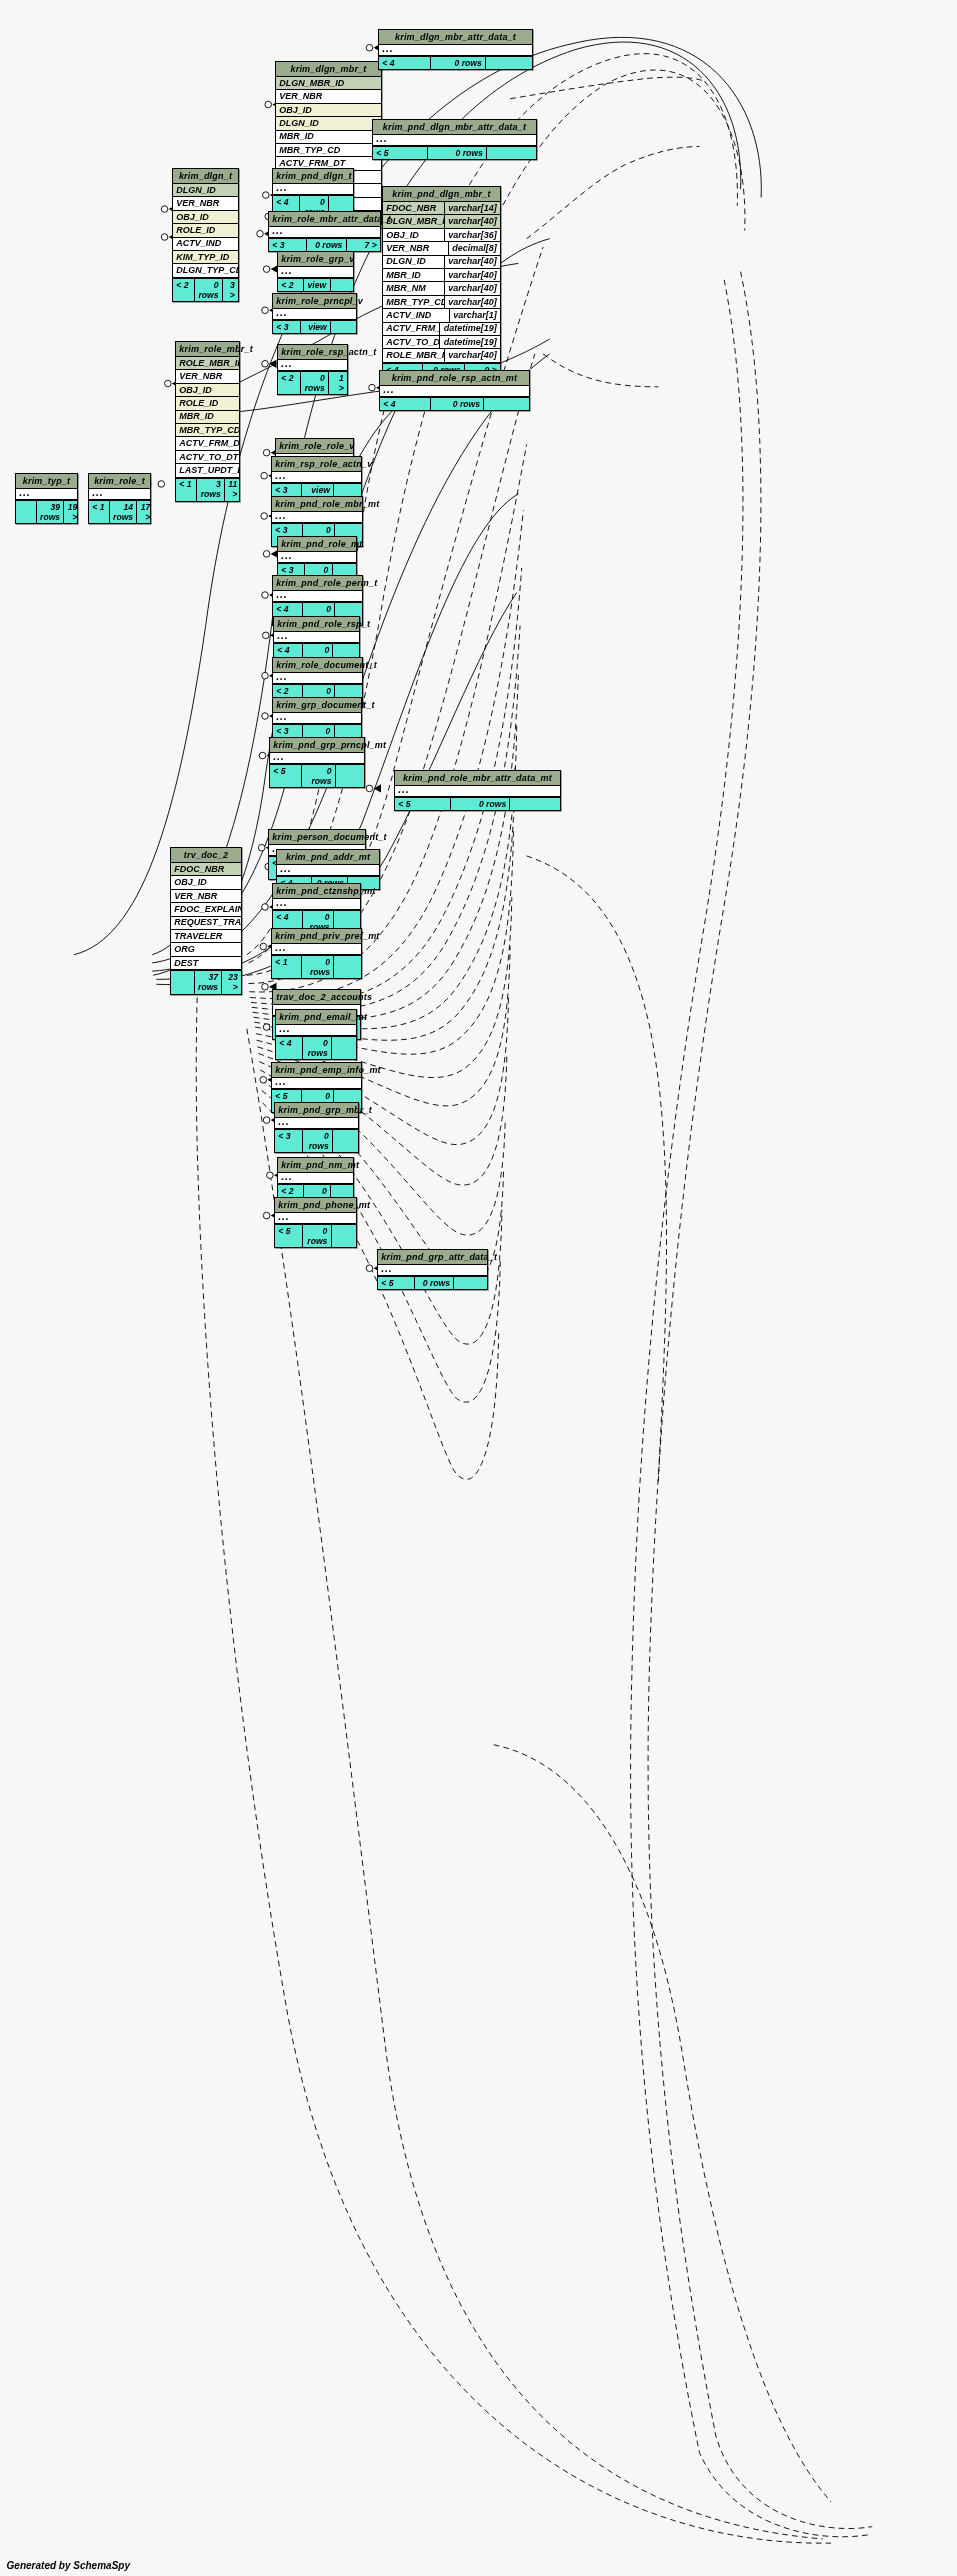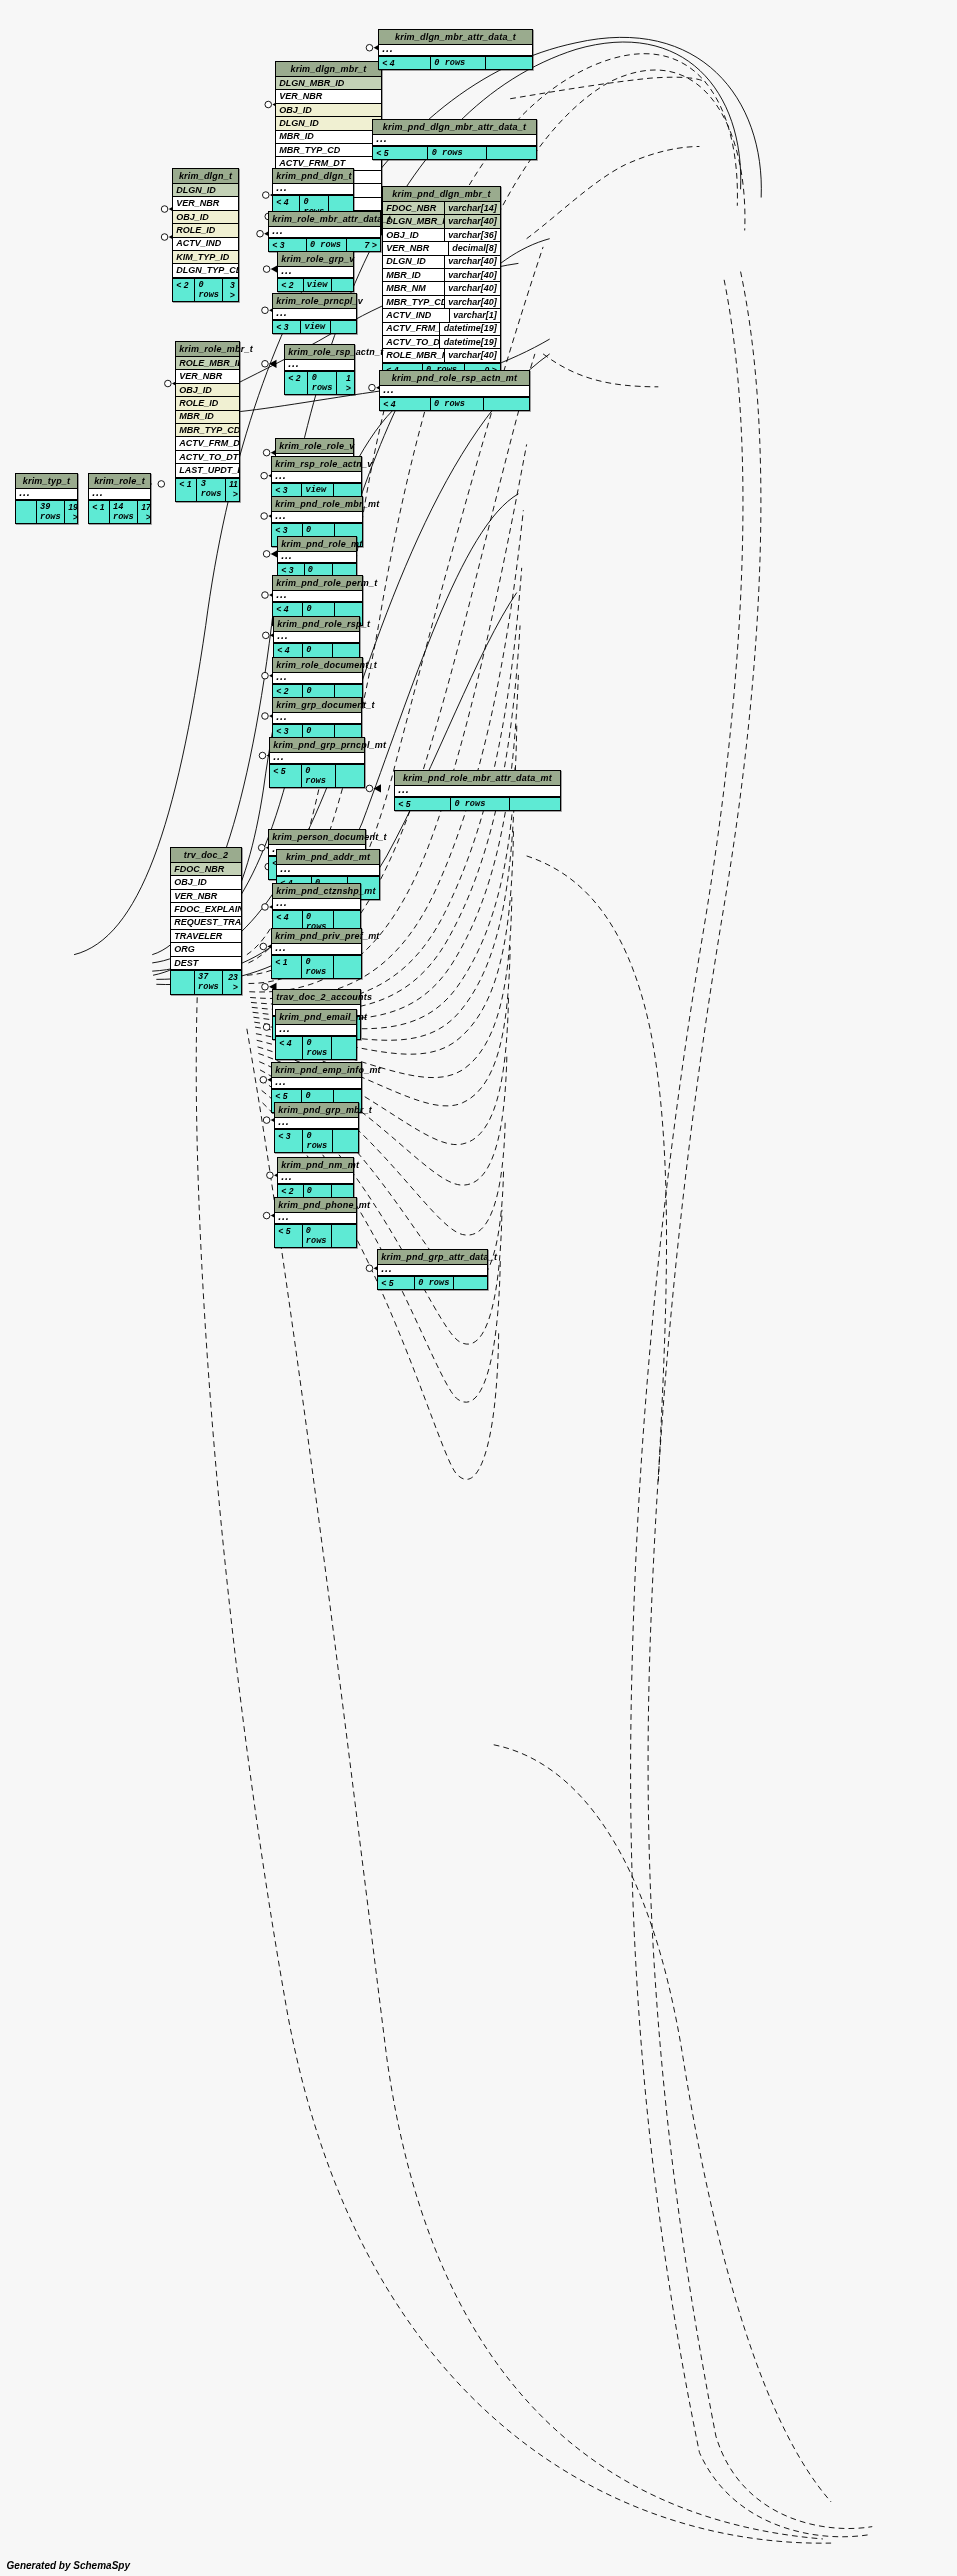--- a/index.html
+++ b/index.html
@@ -65,21 +65,21 @@
     border-top:0.8px solid #000;
     font-size:8.6px;
   }
   .tbl .foot .f{
     padding:0.8px 3.3px 1.6px 3.3px;
     border-right:0.8px solid #000;
     box-sizing:border-box;
   }
   .tbl .foot .f:last-child{border-right:none;}
   .tbl .foot .fl{flex:0 0 34%;text-align:left;}
-  .tbl .foot .fc{flex:0 0 36%;text-align:left;font-family:Liberation Mono, monospace;}
+  .tbl .foot .fc{flex:0 0 36%;text-align:right;}
   .tbl .foot .fr{flex:1 1 auto;text-align:right;}
 
   .credit{
     position:absolute;
     left:6.6px;bottom:5px;
     font-size:10px;font-style:italic;font-weight:bold;color:#000;
   }
 </style>
 </head>
 <body>
@@ -417,21 +417,21 @@
         </div>
         <div class="row plain">
           <div class="cname">LAST_UPDT_DT</div>
         </div>
         <div class="foot">
           <div class="f fl">&lt; 1</div>
           <div class="f fc">3 rows</div>
           <div class="f fr">11 &gt;</div>
         </div>
       </div>
-      <div class="tbl" style="left: 284px; top: 344px; width: 71px;">
+      <div class="tbl" style="left: 277px; top: 344px; width: 71px;">
         <div class="hdr">krim_role_rsp_actn_t</div>
         <div class="ellipsis">...</div>
         <div class="foot">
           <div class="f fl">&lt; 2</div>
           <div class="f fc">0 rows</div>
           <div class="f fr">1 &gt;</div>
         </div>
       </div>
       <div class="tbl" style="left: 379px; top: 370px; width: 151px;">
         <div class="hdr">krim_pnd_role_rsp_actn_mt</div>

